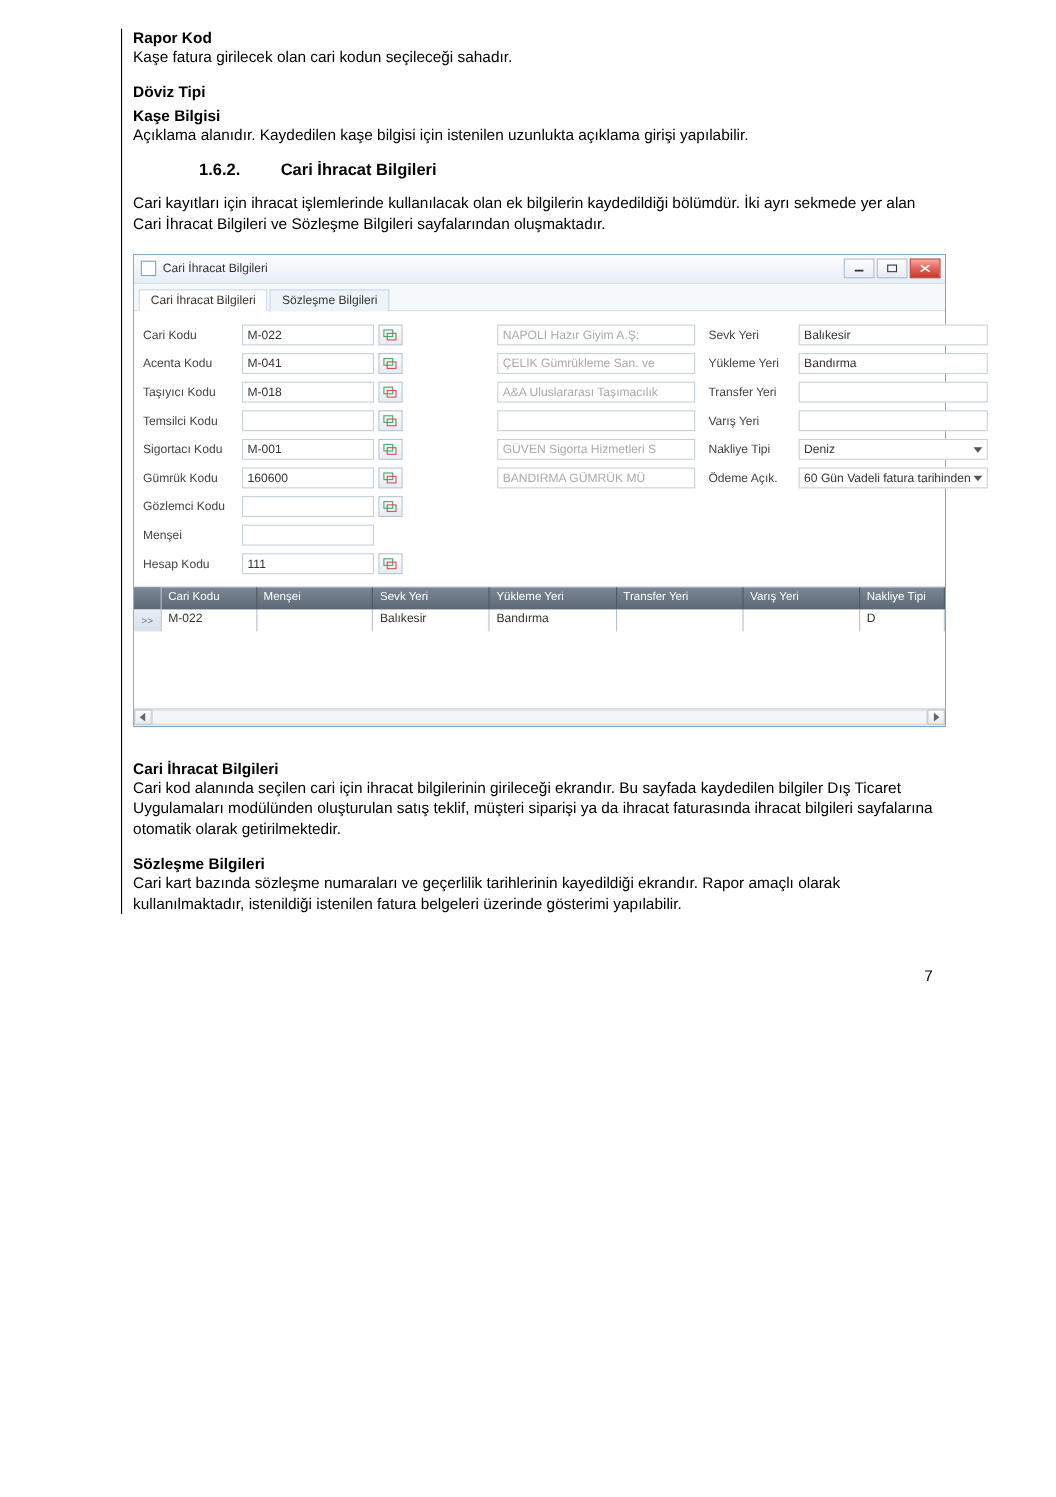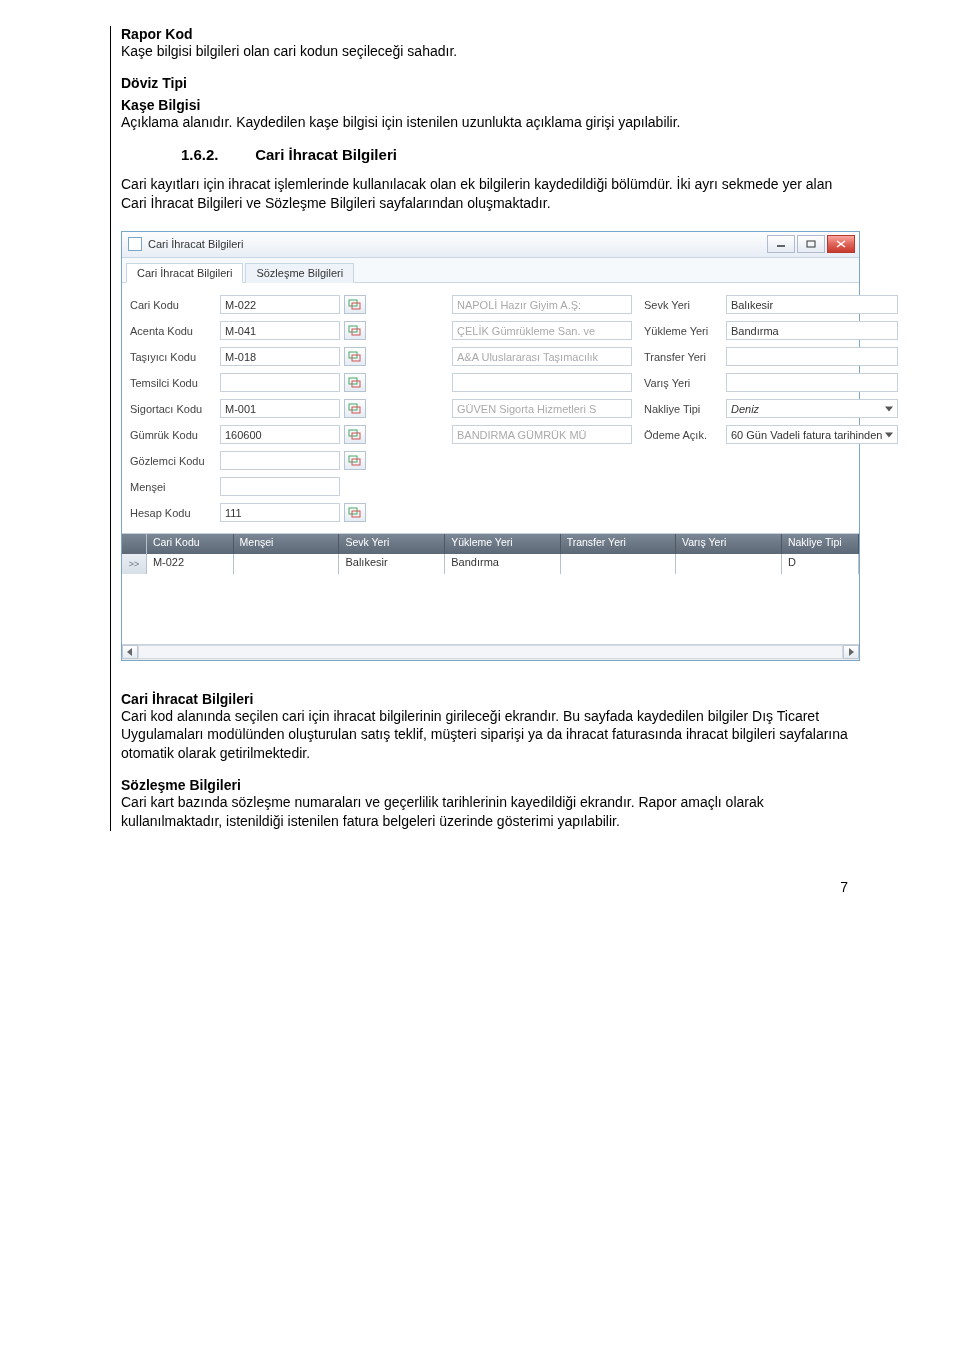--- a/index.html
+++ b/index.html
@@ -163,21 +163,21 @@
     padding-left: 10px;
   }
 </style>
 </head>
 <body>
 
 <div class="page">
   <div class="left-rule">
 
     <div class="section-title">Rapor Kod</div>
-    <p class="para">Kaşe bilgisi bilgileri olan cari kodun seçileceği sahadır.</p>
+    <p class="para">Kaşe fatura girilecek olan cari kodun seçileceği sahadır.</p>
 
     <div class="section-title">Döviz Tipi</div>
 
     <div class="section-title">Kaşe Bilgisi</div>
     <p class="para">Açıklama alanıdır. Kaydedilen kaşe bilgisi için istenilen uzunlukta açıklama girişi yapılabilir.</p>
 
     <div class="heading-num">
       <span class="num">1.6.2.</span>
       <span>Cari İhracat Bilgileri</span>
     </div>
@@ -337,21 +337,21 @@
           <div class="form-row">
             <span class="lbl2">Transfer Yeri</span>
             <input class="inp val" value="" style="">
           </div>
           <div class="form-row">
             <span class="lbl2">Varış Yeri</span>
             <input class="inp val" value="" style="">
           </div>
           <div class="form-row">
             <span class="lbl2">Nakliye Tipi</span>
-            <div class="inp val dd-arrow" style="line-height:16px;font-style:italic;">Deniz</div>
+            <div class="inp val dd-arrow" style="line-height:16px;">Deniz</div>
           </div>
           <div class="form-row">
             <span class="lbl2">Ödeme Açık.</span>
             <div class="inp val dd-arrow" style="line-height:16px;">60 Gün  Vadeli fatura tarihinden</div>
           </div>
         </div>
       </div>
 
       <div class="grid-wrap">
         <div class="grid-head">

